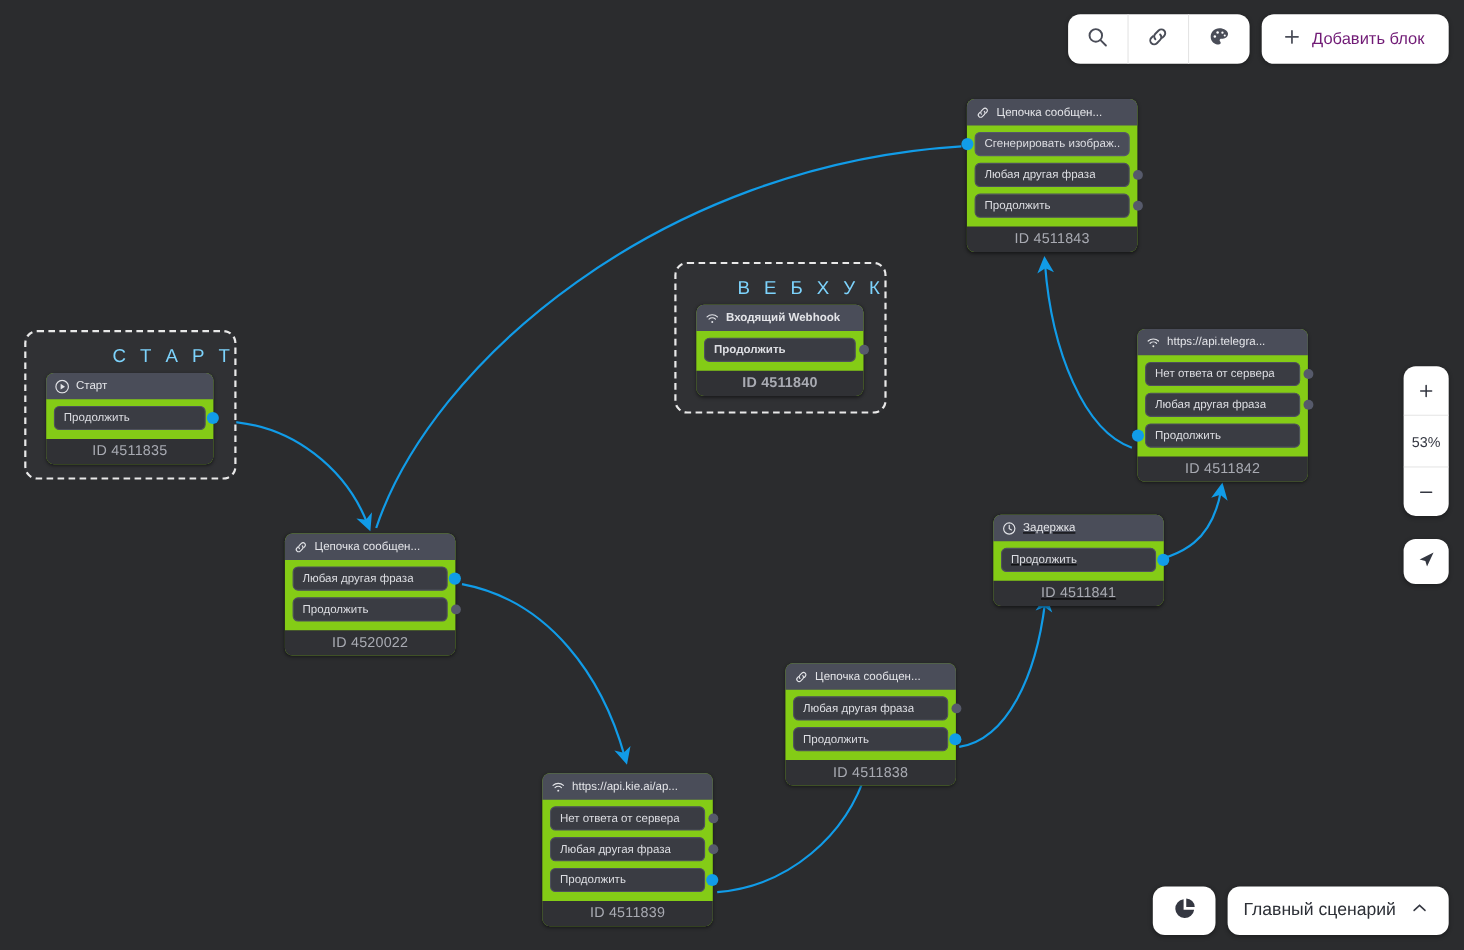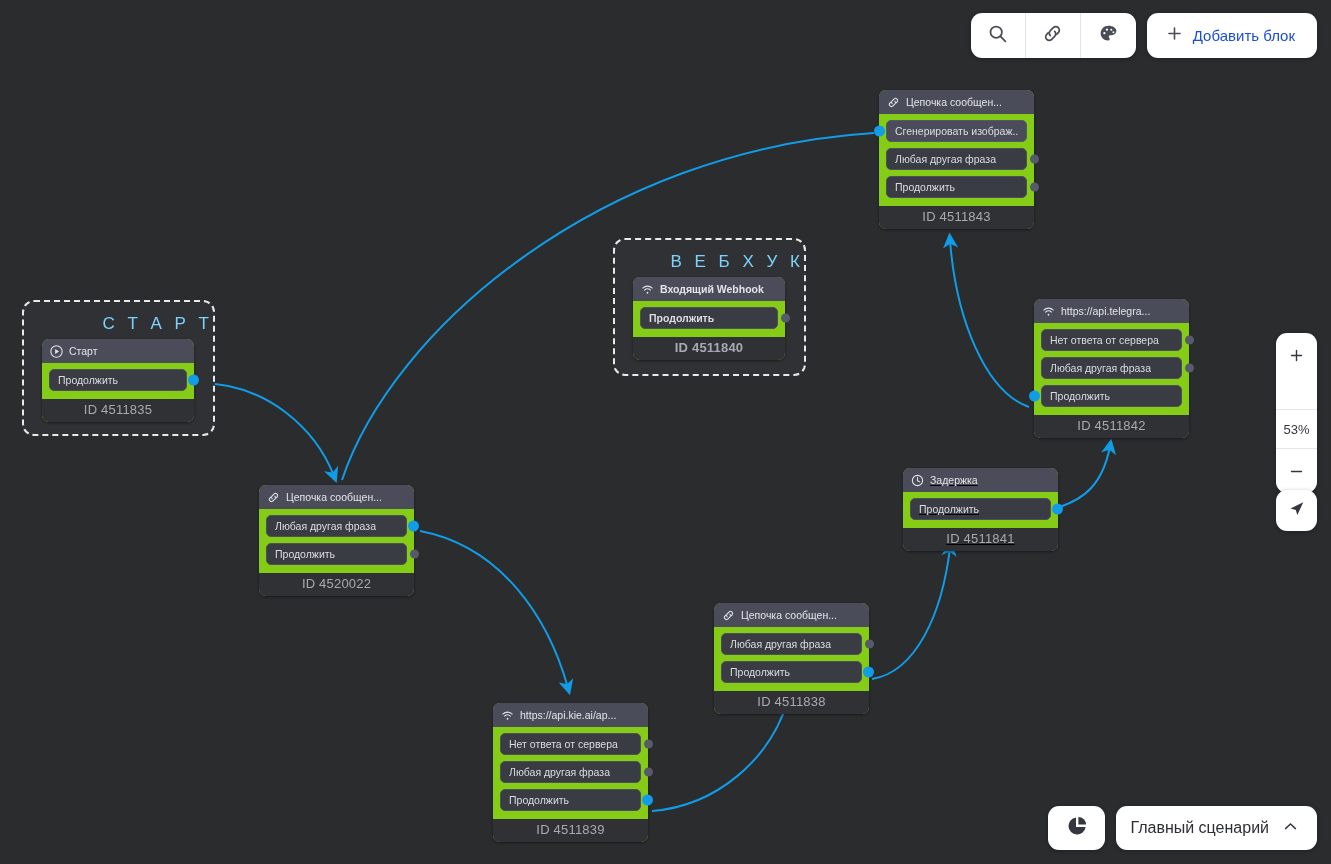--- a/index.html
+++ b/index.html
@@ -108,34 +108,34 @@
     border-right: 1px solid #e4e4e4;
   }
   .tb-btn:last-child { border-right: none; }
   .tb-btn svg { width: 21px; height: 21px; }
   .tb-add {
     display: flex; align-items: center; gap: 9px;
     background: #fff; border-radius: 11px; height: 45px;
     padding: 0 22px 0 18px; cursor: pointer;
     box-shadow: 0 1px 4px rgba(0,0,0,.3);
   }
-  .tb-add-label { color: #1d4ed8; font-size: 15px; }
+  .tb-add-label { color: #701a75; font-size: 15px; }
 
   
   #zoomctl {
     position: absolute; right: 14px; top: 333px;
     width: 41px; background: #fff; border-radius: 11px;
     box-shadow: 0 1px 4px rgba(0,0,0,.3);
     overflow: hidden;
   }
   .zc {
     height: 44px; display: flex; align-items: center; justify-content: center;
     cursor: pointer; color: #343741; font-size: 13px;
   }
-  .zc.mid { border-top: 1px solid #e6e6e6; border-bottom: 1px solid #e6e6e6; height: 40px; margin-top: 32px; }
+  .zc.mid { border-top: 1px solid #e6e6e6; border-bottom: 1px solid #e6e6e6; height: 48px; }
   .zc svg { width: 17px; height: 17px; }
   #navbtn {
     position: absolute; right: 14px; top: 490px;
     width: 41px; height: 41px; background: #fff; border-radius: 11px;
     display: flex; align-items: center; justify-content: center; cursor: pointer;
     box-shadow: 0 1px 4px rgba(0,0,0,.3);
   }
   #navbtn svg { width: 19px; height: 19px; }
 
   

